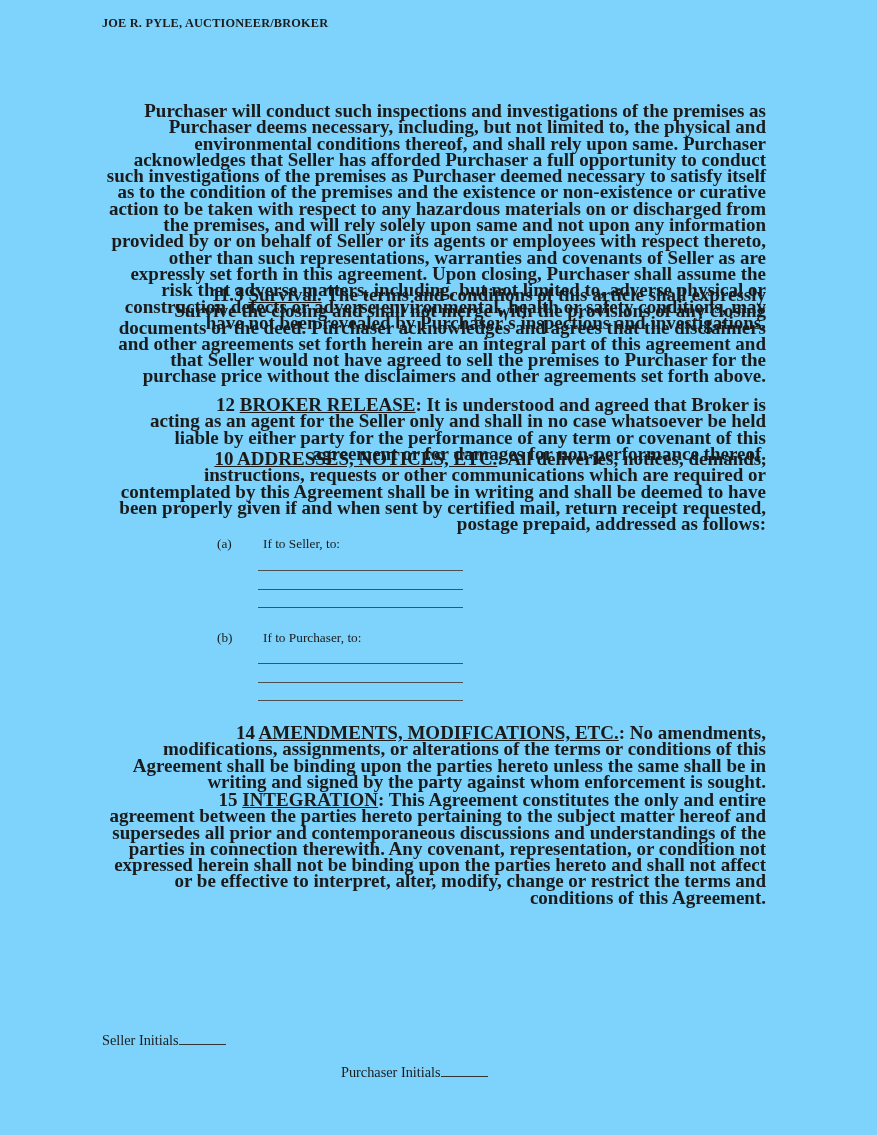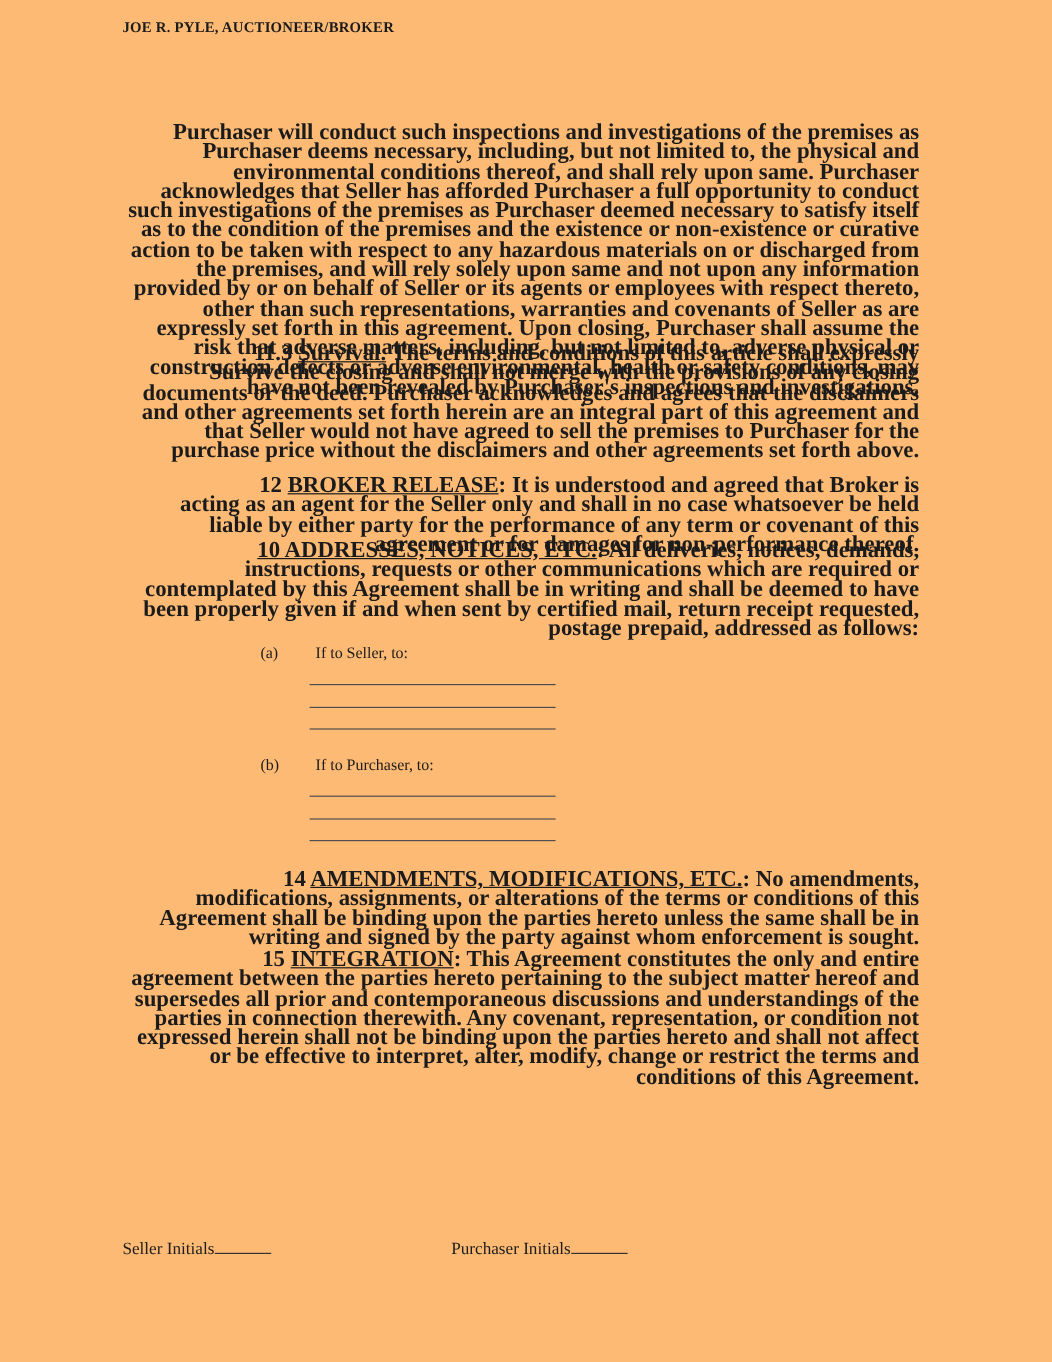--- a/index.html
+++ b/index.html
@@ -1,20 +1,20 @@
 <!DOCTYPE html>
 <html><head>
 <meta charset="utf-8">
 <style>
   html, body { margin:0; padding:0; background:#ffffff; }
   .page {
     position: relative;
     width: 877px;
     height: 1135px;
-    background: #fdba74;
+    background: #7dd3fc;
     font-family: "Liberation Serif", "DejaVu Serif", serif;
     color: #1b1b1b;
     overflow: hidden;
   }
   .doc-header {
     position: absolute;
     left: 102px;
     top: 16px;
     font-size: 12.3px;
     font-weight: bold;
@@ -56,21 +56,21 @@
   }
   #bl-a1 { top: 570px; } #bl-a2 { top: 589px; } #bl-a3 { top: 607px; }
   #bl-b1 { top: 663px; } #bl-b2 { top: 682px; } #bl-b3 { top: 700px; }
   .footer-group {
     position: absolute;
     top: 1030px;
     font-size: 14.3px;
     font-family: Liberation Serif, serif;
   }
   #footer-seller    { left: 102px; }
-  #footer-purchaser { left: 376px; }
+  #footer-purchaser { left: 341px; margin-top: 32px; }
   .sig-line {
     display: inline-block;
     width: 47px;
     height: 14px;
     border-bottom: 1.3px solid #333333;
     vertical-align: baseline;
   }
 </style>
 </head>
 <body>

